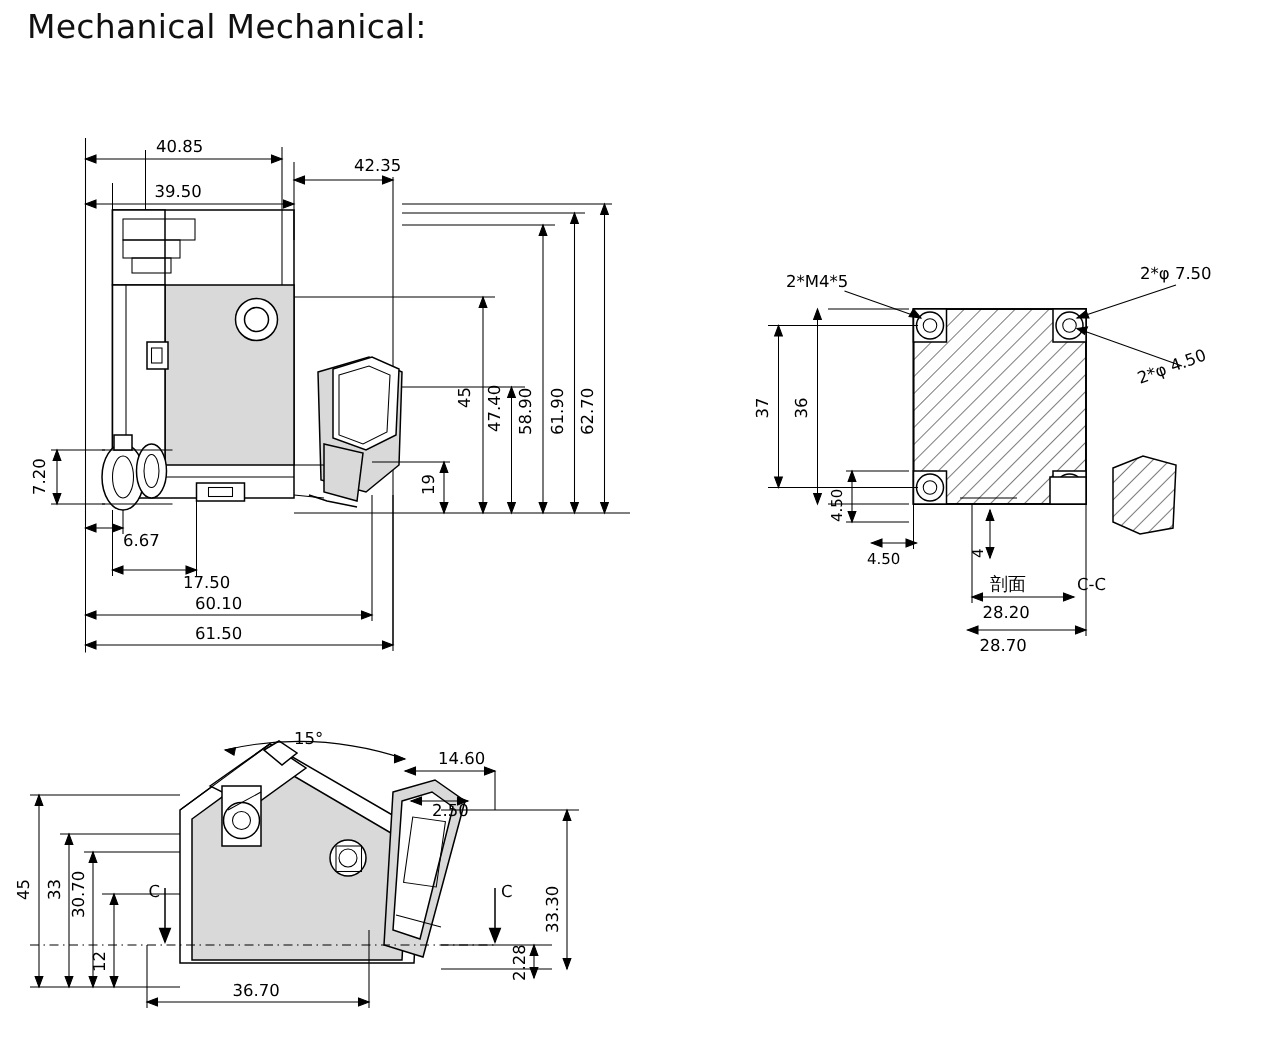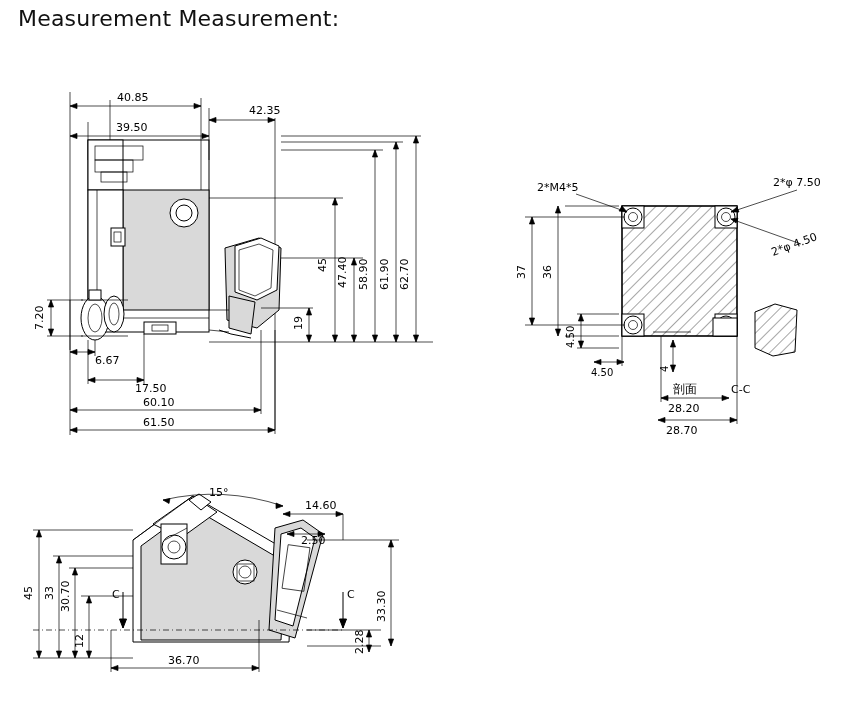--- a/index.html
+++ b/index.html
@@ -20,21 +20,21 @@
     left: 18px;
     top: 6px;
     font-size: 22px;
     font-family: "DejaVu Sans", sans-serif;
     letter-spacing: 0.2px;
     color: #111111;
     white-space: nowrap;
   }
   .drawing-layer {
     position: absolute;
-    left: 13px;
+    left: 0;
     top: 0;
     width: 823px;
     height: 701px;
   }
   svg text {
     font-family: "DejaVu Sans", sans-serif;
     fill: #000000;
   }
   .dimtxt { font-size: 11px; }
   .dimtxt-s { font-size: 10px; }
@@ -43,21 +43,21 @@
   .thin { stroke-width: 0.7; }
   .med { stroke-width: 1; }
   .dash { stroke-dasharray: 6 3 1 3; }
   .grayfill { fill: #d9d9d9; stroke: #000000; stroke-width: 1; }
   .white { fill: #ffffff; stroke: #000000; stroke-width: 1; }
   .nofill { fill: none; }
 </style>
 </head>
 <body>
 
-<div id="page-title">Measurement Measurement:</div>
+<div id="page-title">Mechanical Mechanical:</div>
 
 <div class="drawing-layer">
 
 <svg width="848" height="701" viewBox="0 0 848 701" xmlns="http://www.w3.org/2000/svg">
 
   <g>
 
     <g class="ln thin">
       <line x1="57" y1="92" x2="57" y2="350"></line>
       <line x1="97" y1="100" x2="97" y2="150"></line>

